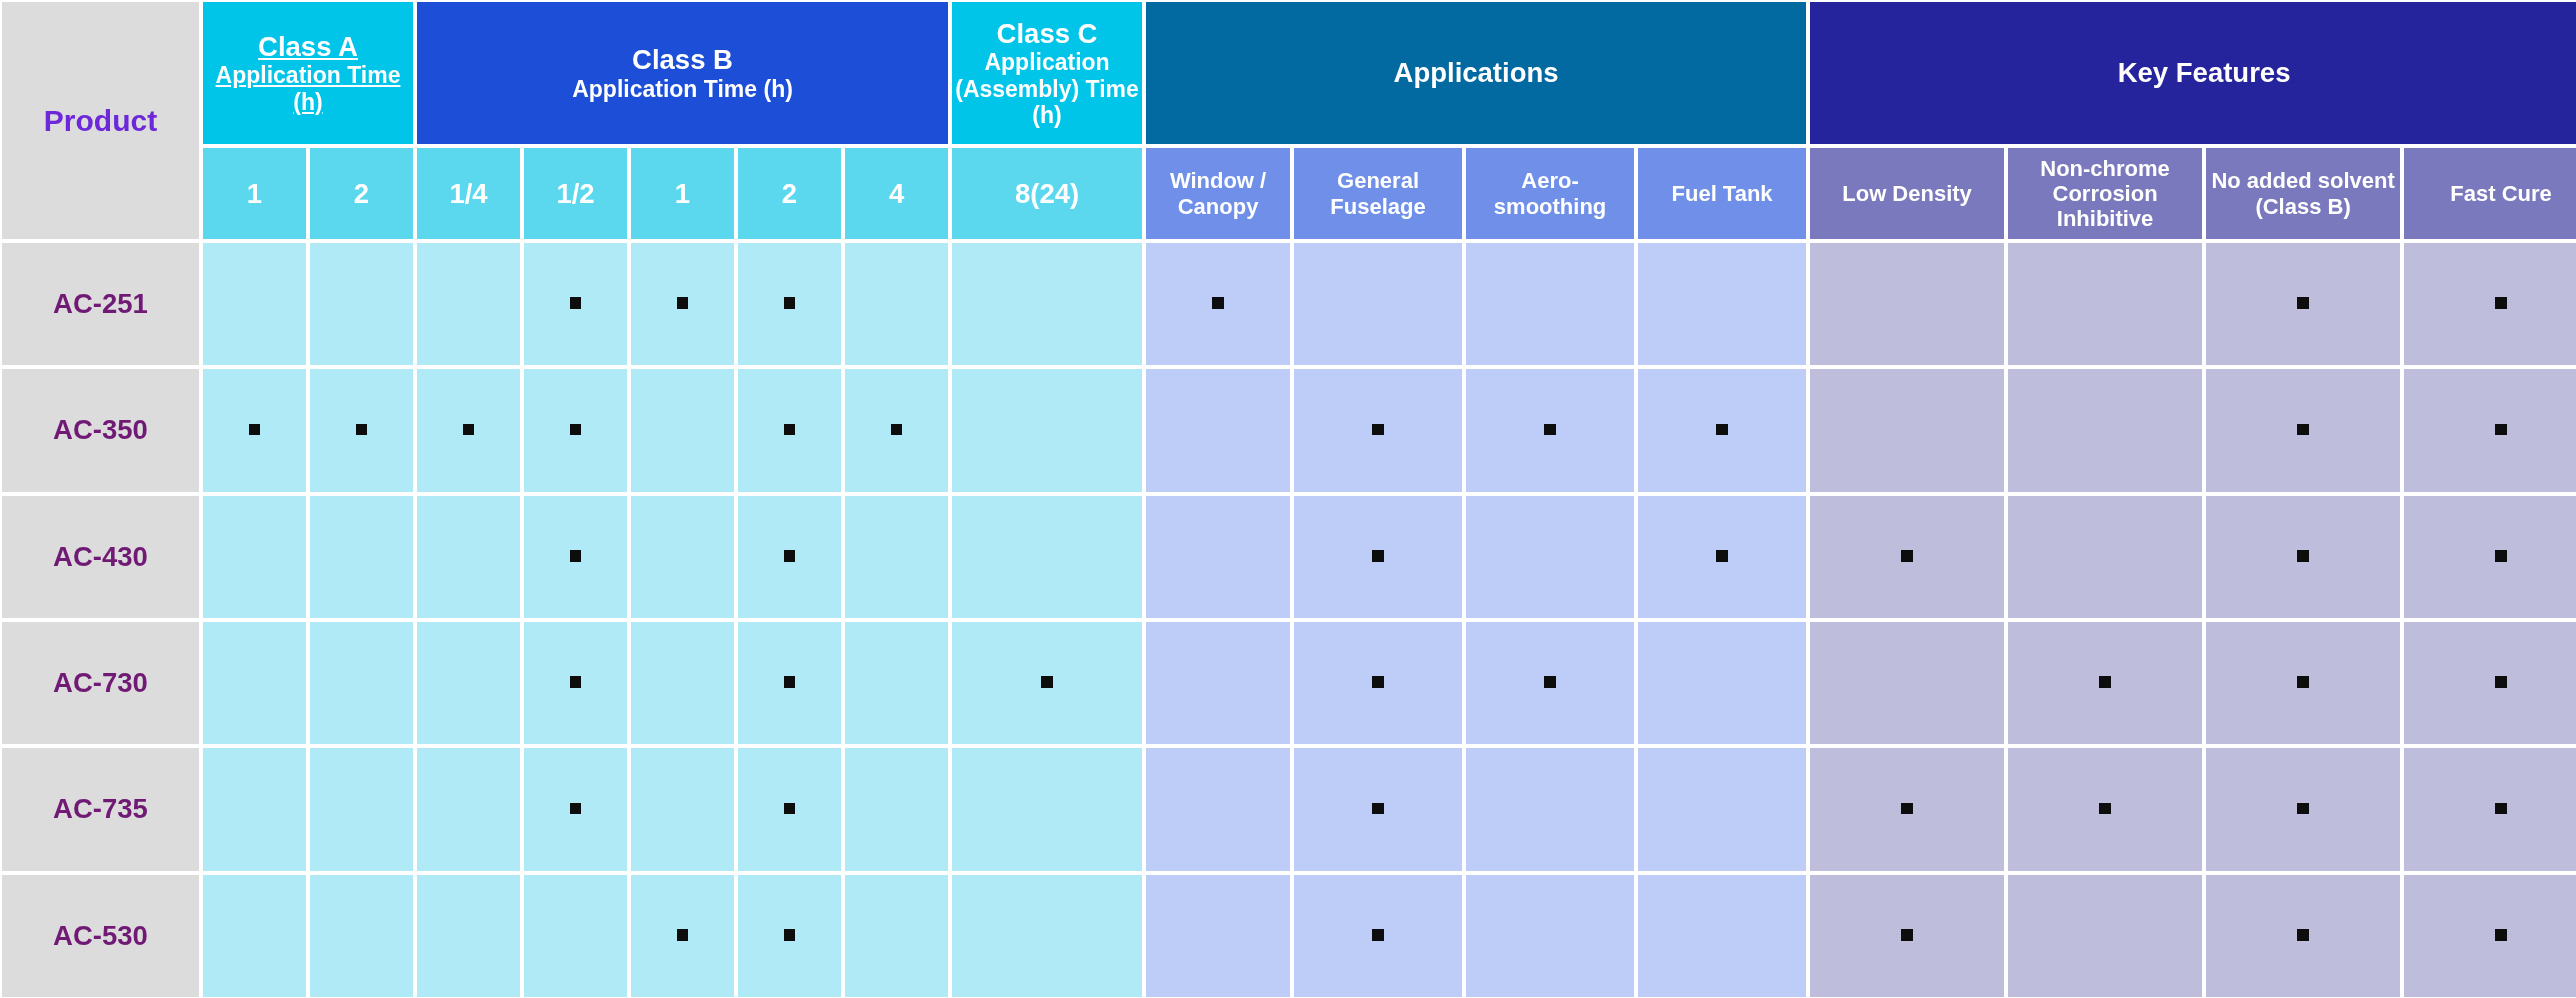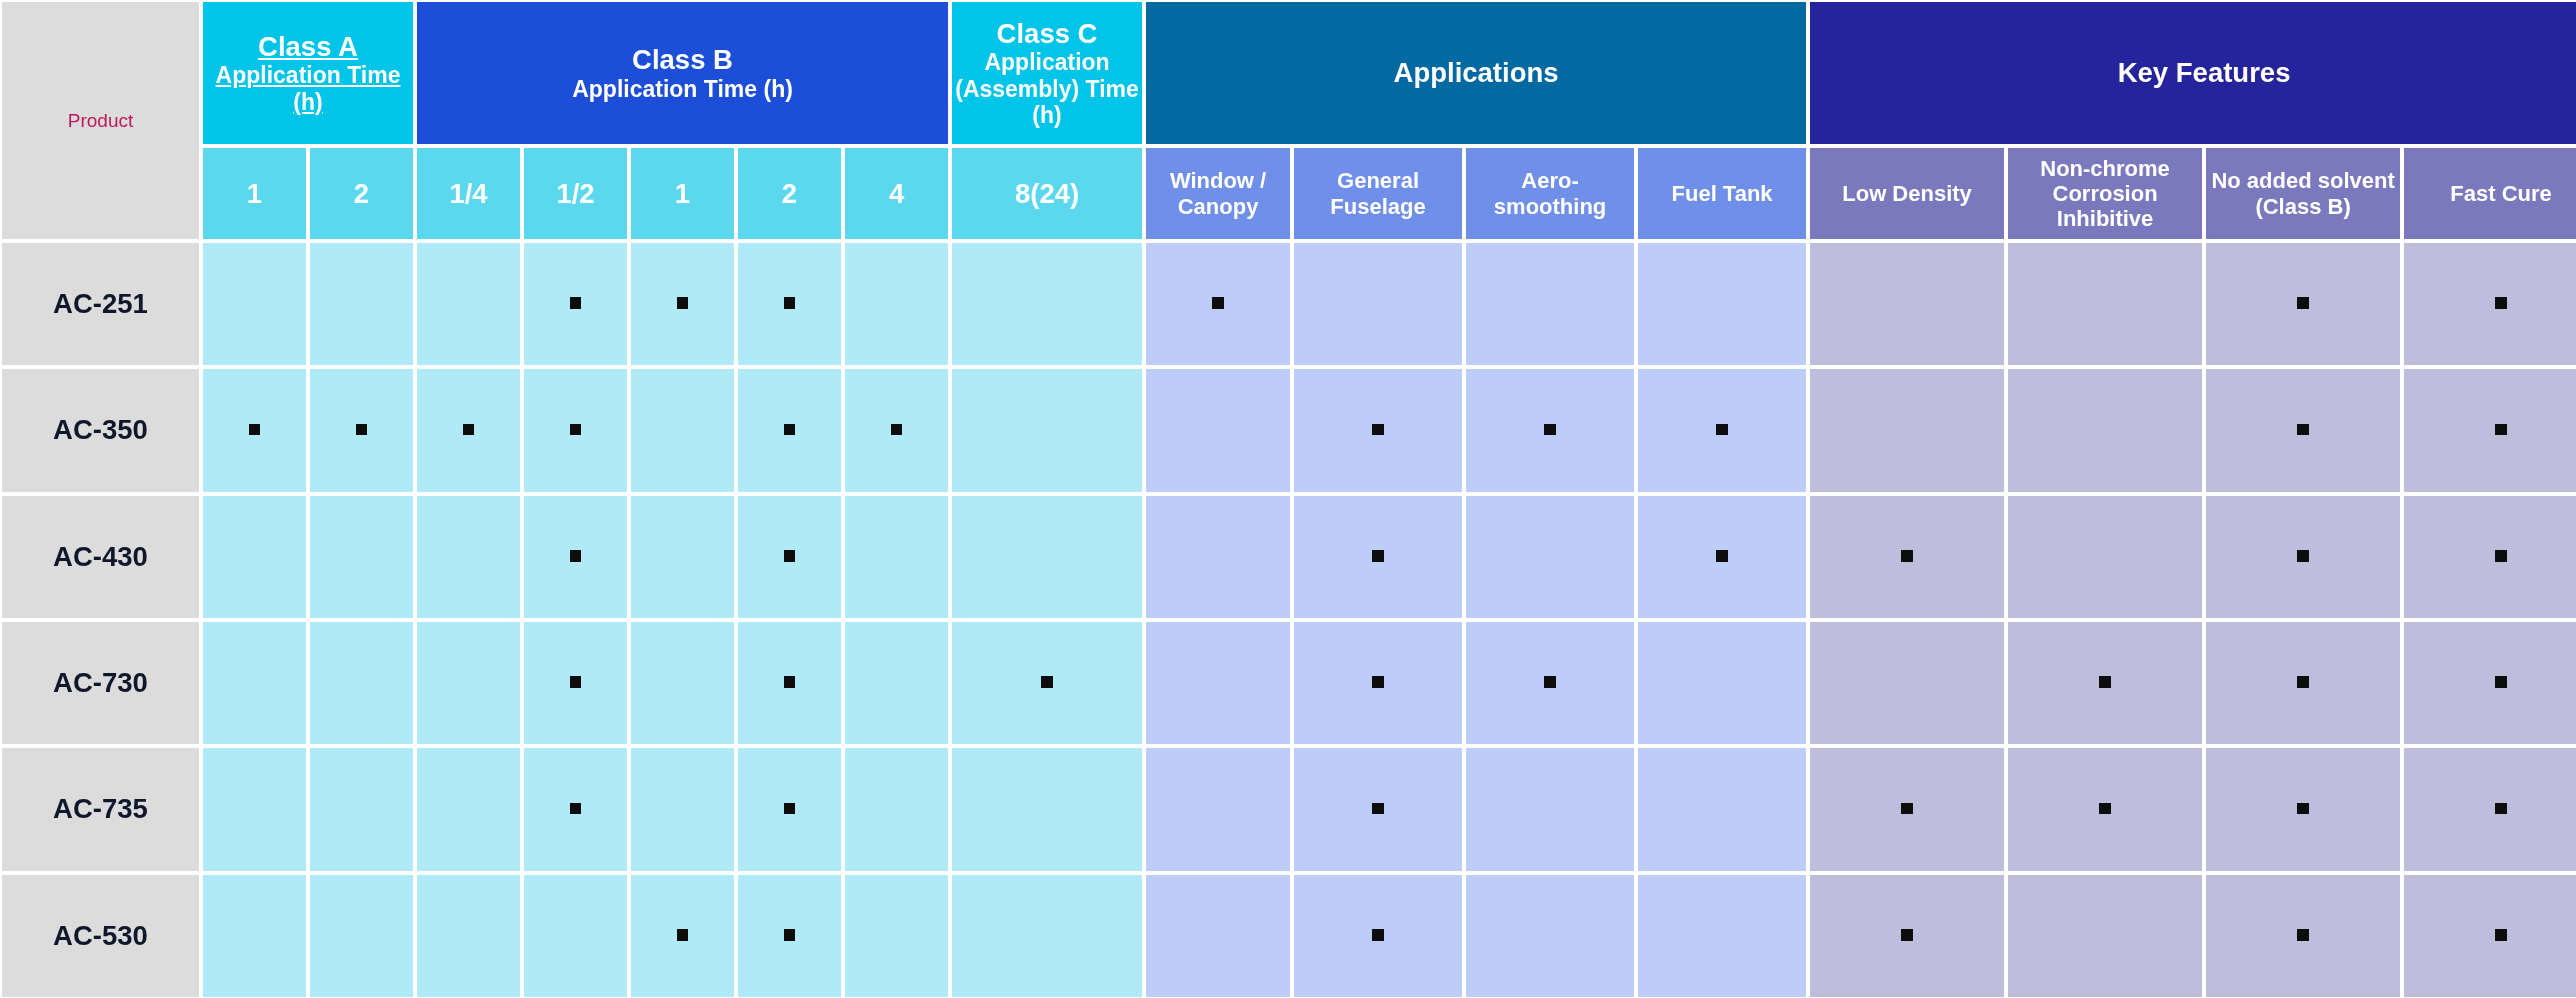--- a/index.html
+++ b/index.html
@@ -18,22 +18,22 @@
   .grp-app{background:#0369a1;font-size:27.5px;}
   .grp-key{background:#26249C;font-size:27.5px;}
 
   
   .sub{color:#ffffff;font-weight:bold;line-height:1.15;}
   .sub-time{background:#5CD8EE;font-size:27.5px;}
   .sub-app{background:#6F8FE8;font-size:22px;}
   .sub-key{background:#7B79BE;font-size:22px;}
 
   
-  .prodhead{background:#DCDCDC;color:#be185d;font-size:19px;font-weight:normal;text-align:left;padding-left:18px;vertical-align:bottom;padding-bottom:9.6px;border:2.1px solid #ffffff;}
-  .prodcell{background:#DCDCDC;color:#0f172a;font-size:27.5px;font-weight:bold;text-align:left;padding-left:18px;}
+  .prodhead{background:#DCDCDC;color:#6d28d9;font-size:30px;font-weight:bold;text-align:left;padding-left:18px;vertical-align:bottom;padding-bottom:9.6px;border:2.1px solid #ffffff;}
+  .prodcell{background:#DCDCDC;color:#701a75;font-size:27.5px;font-weight:bold;text-align:left;padding-left:18px;}
 
   
   .c-time{background:#B0EAF7;}
   .c-app{background:#BECDF8;}
   .c-key{background:#BEBEDC;}
 
   .mark{display:inline-block;width:11.7px;height:11.7px;background:#0d0d0d;}
 </style>
 </head>
 <body>

